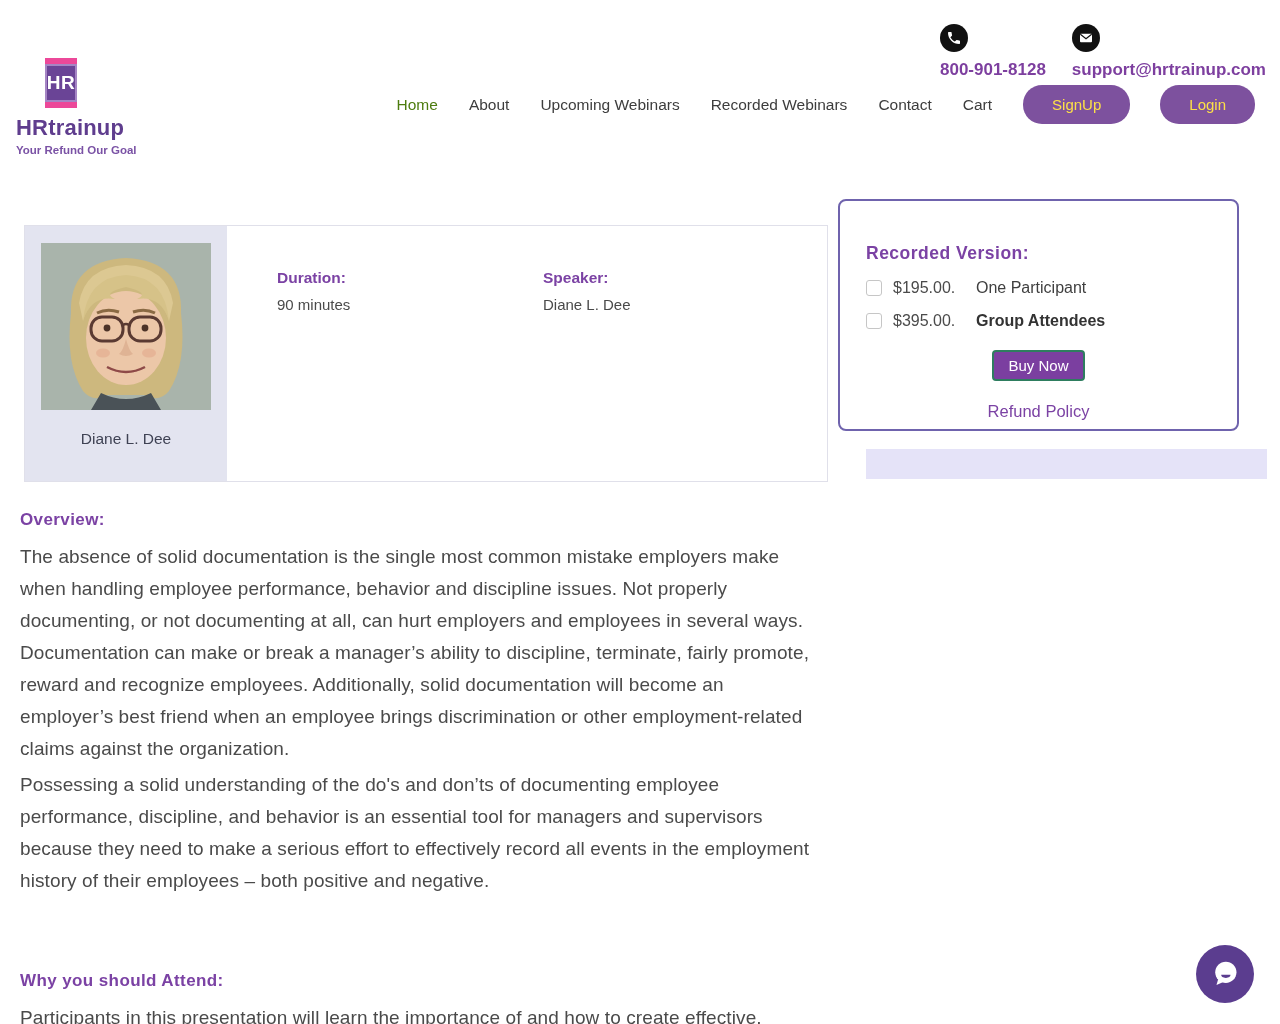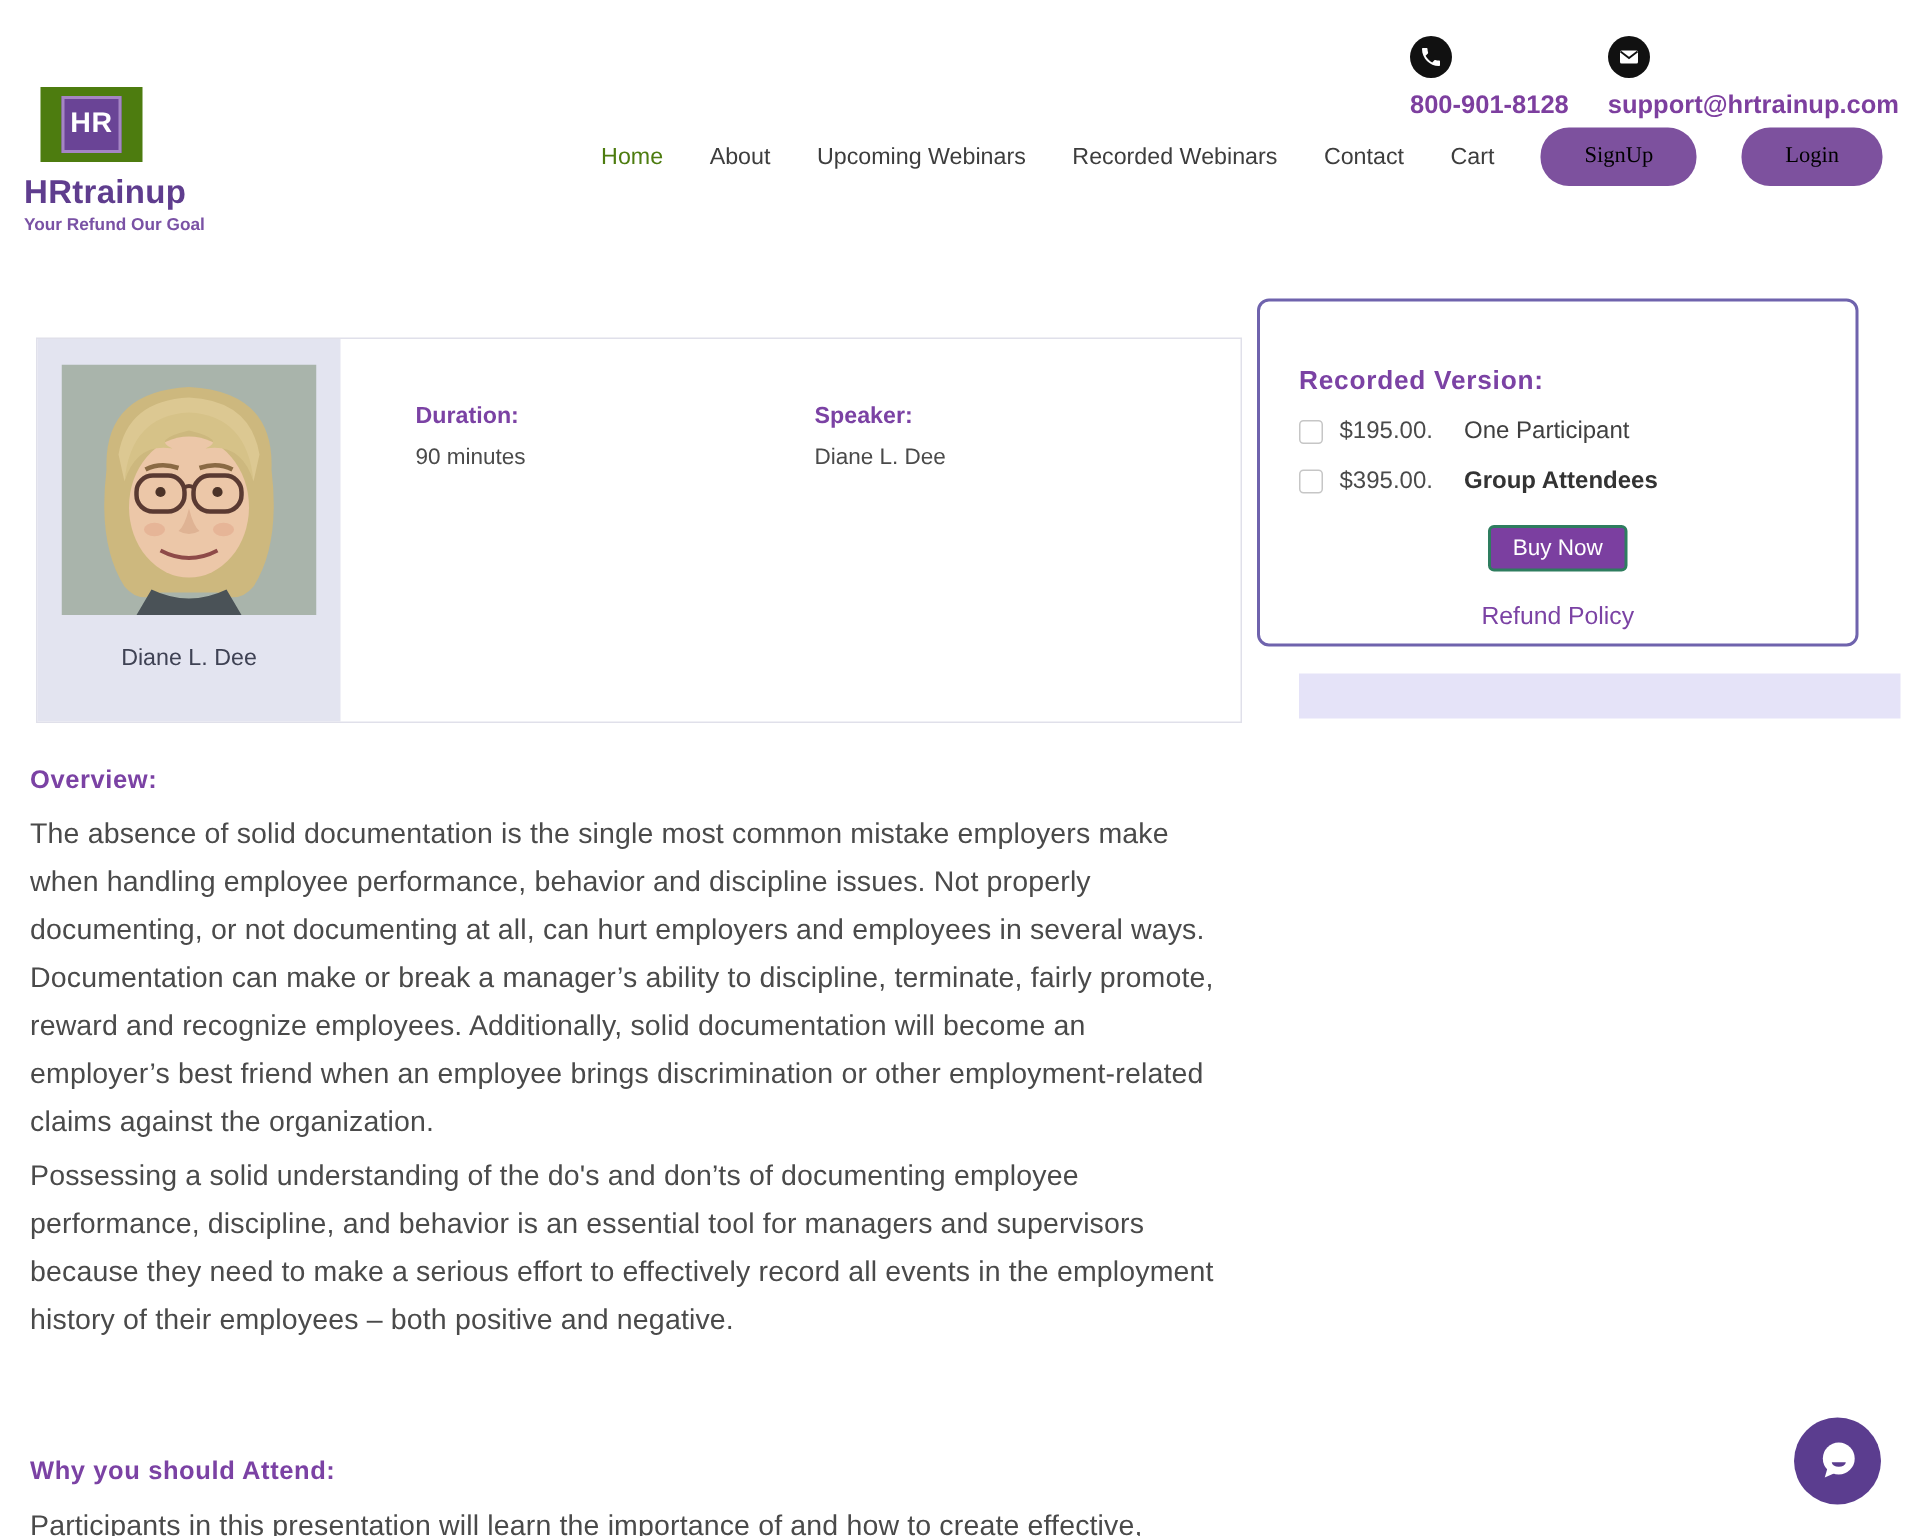--- a/index.html
+++ b/index.html
@@ -15,29 +15,29 @@
   body{font-family:"Liberation Sans",sans-serif;color:var(--body-text);}
   .page{position:relative;width:1280px;height:1024px;overflow:hidden;background:#fff;}
 
   
   .contact-row{position:absolute;top:24px;right:14px;display:flex;align-items:center;gap:26px;}
   .contact-item{display:flex;align-items:flex-start;gap:8px;flex-direction:column;}
   .round-icon{width:28px;height:28px;border-radius:50%;background:#111;color:#fff;display:flex;align-items:center;justify-content:center;font-size:15px;}
   .contact-item a{color:var(--link-purple);font-weight:bold;font-size:17px;text-decoration:none;}
 
   .logo{position:absolute;left:16px;top:58px;width:130px;}
-  .logo-square{width:68px;height:50px;background:#4d7c0f;margin-left:11px;display:flex;align-items:center;justify-content:center;}
+  .logo-square{width:32px;height:50px;background:#ec4899;margin-left:29px;display:flex;align-items:center;justify-content:center;}
   .logo-square-inner{width:40px;height:38px;background:#6a4496;border:2px solid #a585c4;display:flex;align-items:center;justify-content:center;color:#fff;font-weight:bold;font-size:19px;letter-spacing:.5px;}
   .logo-name{color:#5f3d8e;font-weight:bold;font-size:22px;margin-top:7px;letter-spacing:.2px;}
   .logo-tagline{color:#7a52a5;font-weight:bold;font-size:11.5px;margin-top:3px;white-space:nowrap;}
 
   .nav{position:absolute;top:85px;right:25px;display:flex;align-items:center;}
   .nav a.nav-link{color:#3d3d3d;font-size:15.5px;text-decoration:none;margin-right:31px;}
   .nav a.nav-link.active{color:#4d7c0f;}
-  .pill-btn{display:inline-block;background:var(--btn-purple);color:#000000;font-size:15px;text-decoration:none;border:none;border-radius:19px;padding:11px 29px;cursor:pointer;font-family:Liberation Serif, serif;}
+  .pill-btn{display:inline-block;background:var(--btn-purple);color:#fde047;font-size:15px;text-decoration:none;border:none;border-radius:19px;padding:11px 29px;cursor:pointer;font-family:Liberation Sans, sans-serif;}
   .pill-btn.signup{margin-right:30px;}
 
   
   .left-col{position:absolute;left:20px;top:200px;width:810px;}
   h1.page-title{color:var(--title-purple);font-size:23px;line-height:29px;font-weight:bold;letter-spacing:.2px;}
 
   .speaker-card{margin-top:25px;margin-left:4px;width:804px;height:257px;border:1px solid #e0e0ea;display:flex;background:#fff;}
   .speaker-left{width:202px;background:#e3e4f0;display:flex;flex-direction:column;align-items:center;flex-shrink:0;}
   .speaker-photo{width:170px;height:167px;margin-top:17px;display:block;}
   .speaker-name{margin-top:20px;font-size:15.5px;color:#3f4254;}

